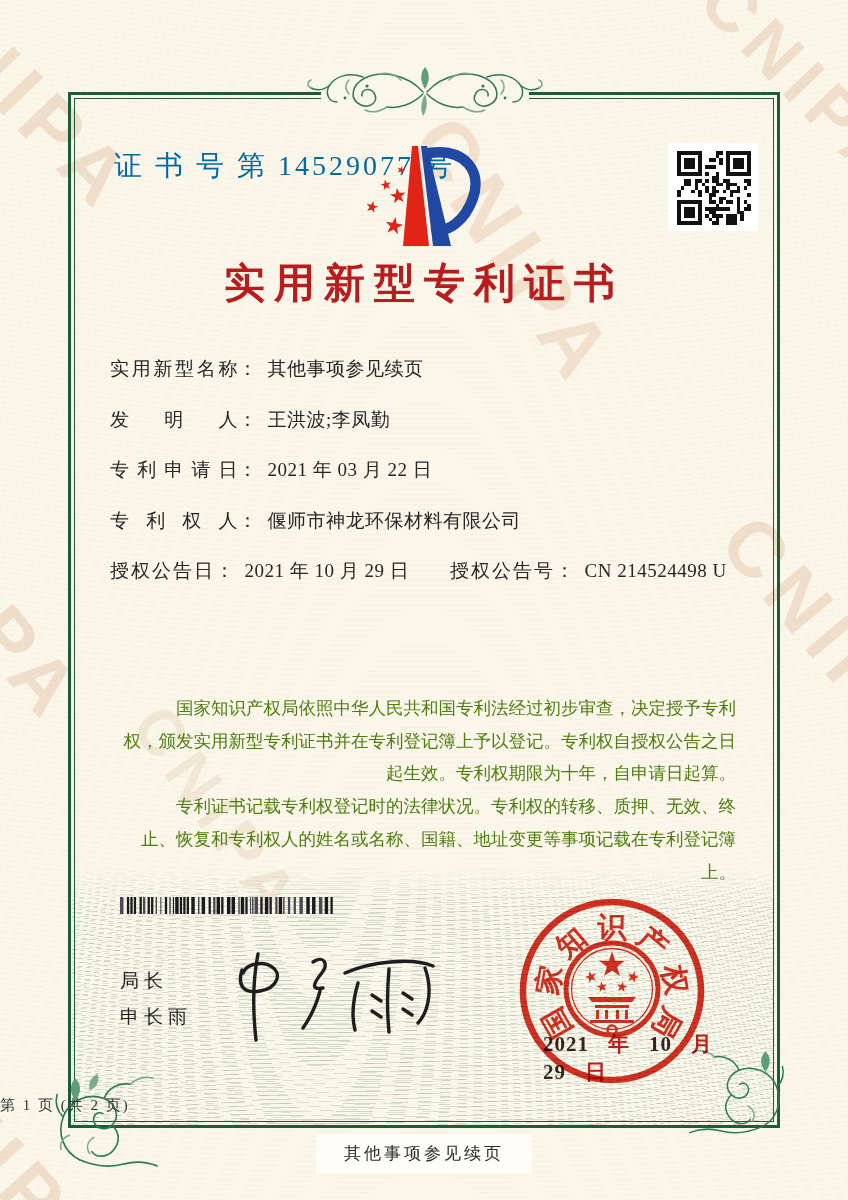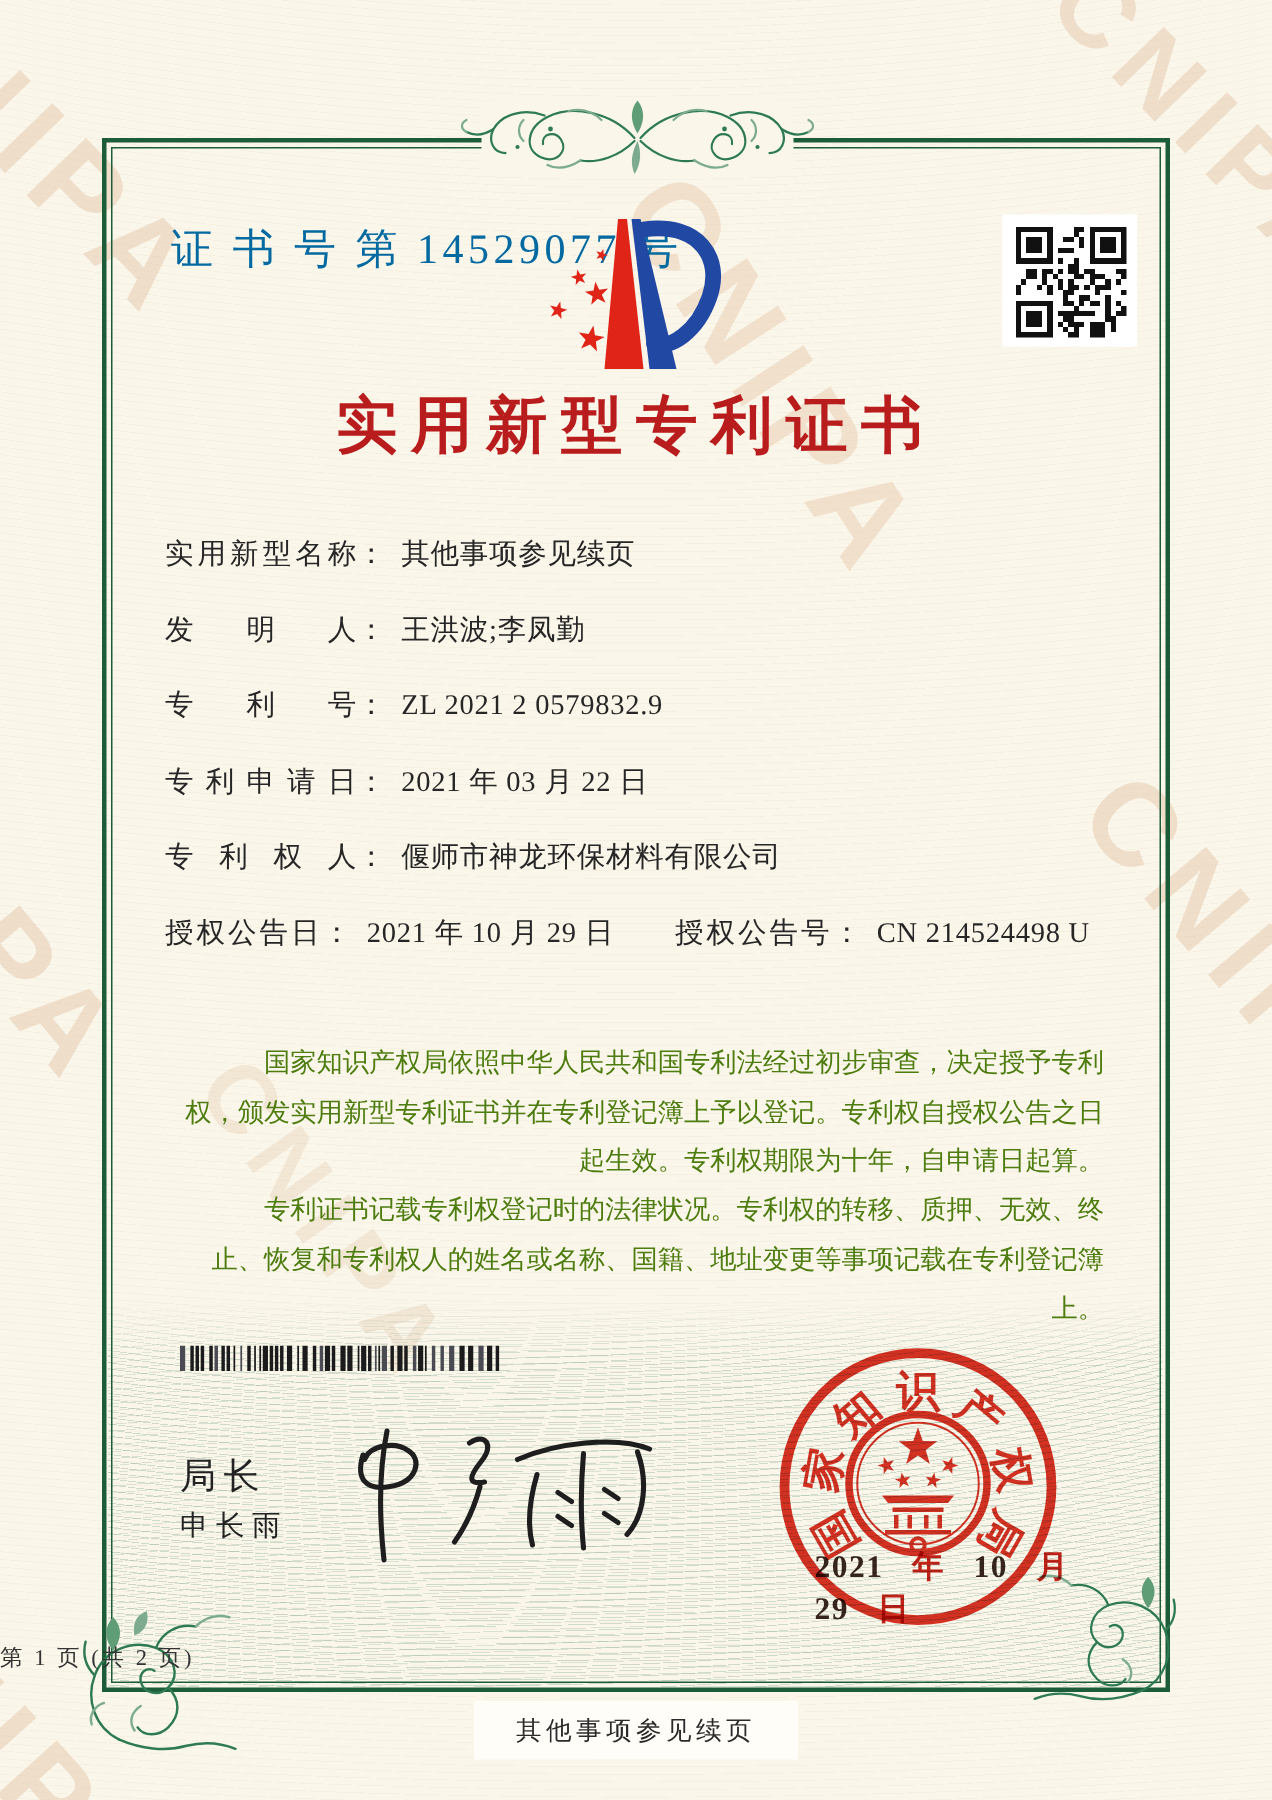--- a/index.html
+++ b/index.html
@@ -63,21 +63,21 @@
   .fvalue{letter-spacing:.5px;}
   .grant2{position:absolute; left:340px; top:0;}
   .glabel{letter-spacing:2px;}
   
   .paras{position:absolute; z-index:4; left:118px; top:692px; width:618px;
     font-size:17.5px; line-height:1.87; color:#4d7c0f;text-align:right;}
   .paras p{margin:0; text-indent:2em;}
   
   .barcode{position:absolute; z-index:4; left:120px; top:897px; width:215px; height:17px;}
   
-  .sig-title{position:absolute; z-index:4; left:120px; top:968px; font-size:24px;
+  .sig-title{position:absolute; z-index:4; left:120px; top:968px; font-size:19px;
     letter-spacing:5px; font-family:"Liberation Sans","DejaVu Sans",sans-serif; color:#222;}
   .sig-name{position:absolute; z-index:4; left:120px; top:1004px; font-size:19px;
     letter-spacing:5px; font-family:"Liberation Sans","DejaVu Sans",sans-serif; color:#222;}
   .sig-script{position:absolute; z-index:4; left:225px; top:942px; width:220px; height:112px;}
   
   .seal{position:absolute; z-index:5; left:519px; top:898px; width:186px; height:186px;
     mix-blend-mode:multiply; opacity:.95;}
   .seal-ch{font-size:29px; font-weight:bold; fill:#d6281a; text-anchor:middle;
     font-family:"Liberation Serif","DejaVu Serif",serif;}
   .seal-date{position:absolute; z-index:6; left:527px; top:1030px; width:200px;
@@ -292,23 +292,20 @@
   <div class="title">实用新型专利证书</div>
 
   <div class="frows">
     <div class="frow">
       <span class="flabel">实用新型名称</span><span class="fcolon">：</span><span class="fvalue">其他事项参见续页</span>
     </div>
     <div class="frow">
       <span class="flabel">发明人</span><span class="fcolon">：</span><span class="fvalue">王洪波;李凤勤</span>
     </div>
     <div class="frow">
-      <span class="flabel">专利号</span><span class="fcolon">：</span><span class="fvalue">ZL 2021 2 0579832.9</span>
-    </div>
-    <div class="frow">
       <span class="flabel">专利申请日</span><span class="fcolon">：</span><span class="fvalue">2021 年 03 月 22 日</span>
     </div>
     <div class="frow">
       <span class="flabel">专利权人</span><span class="fcolon">：</span><span class="fvalue">偃师市神龙环保材料有限公司</span>
     </div>
     <div class="frow">
       <span class="glabel">授权公告日</span><span class="fcolon">：</span><span class="fvalue">2021 年 10 月 29 日</span>
       <span class="grant2">
         <span class="glabel">授权公告号</span><span class="fcolon">：</span><span class="fvalue">CN 214524498 U</span>
       </span>

